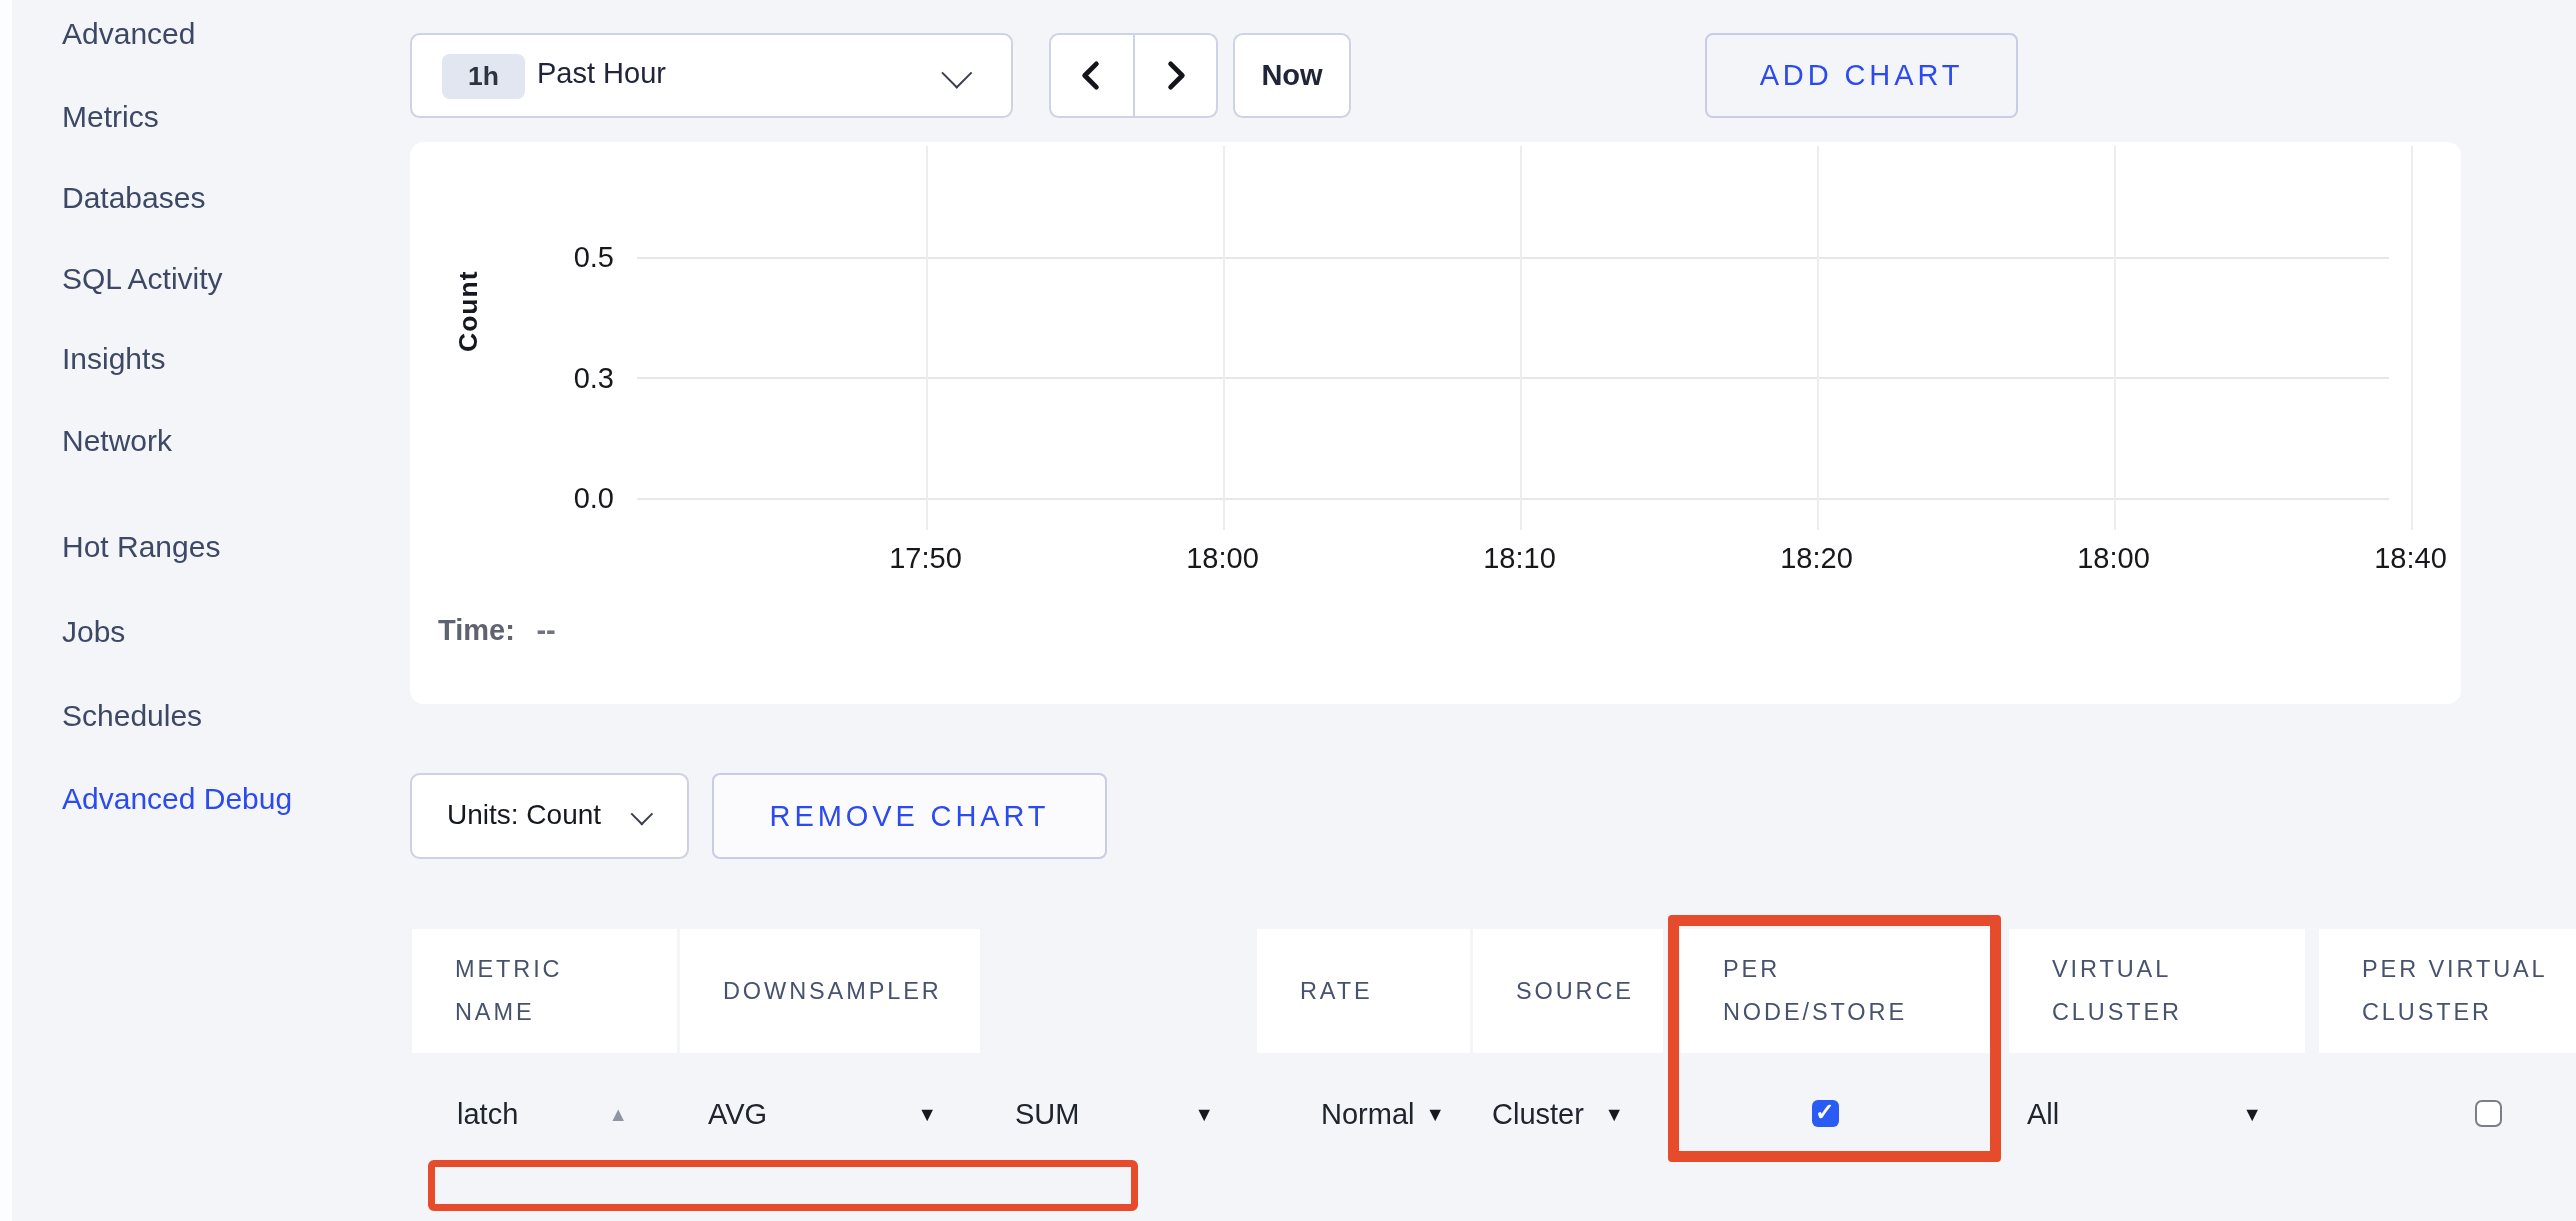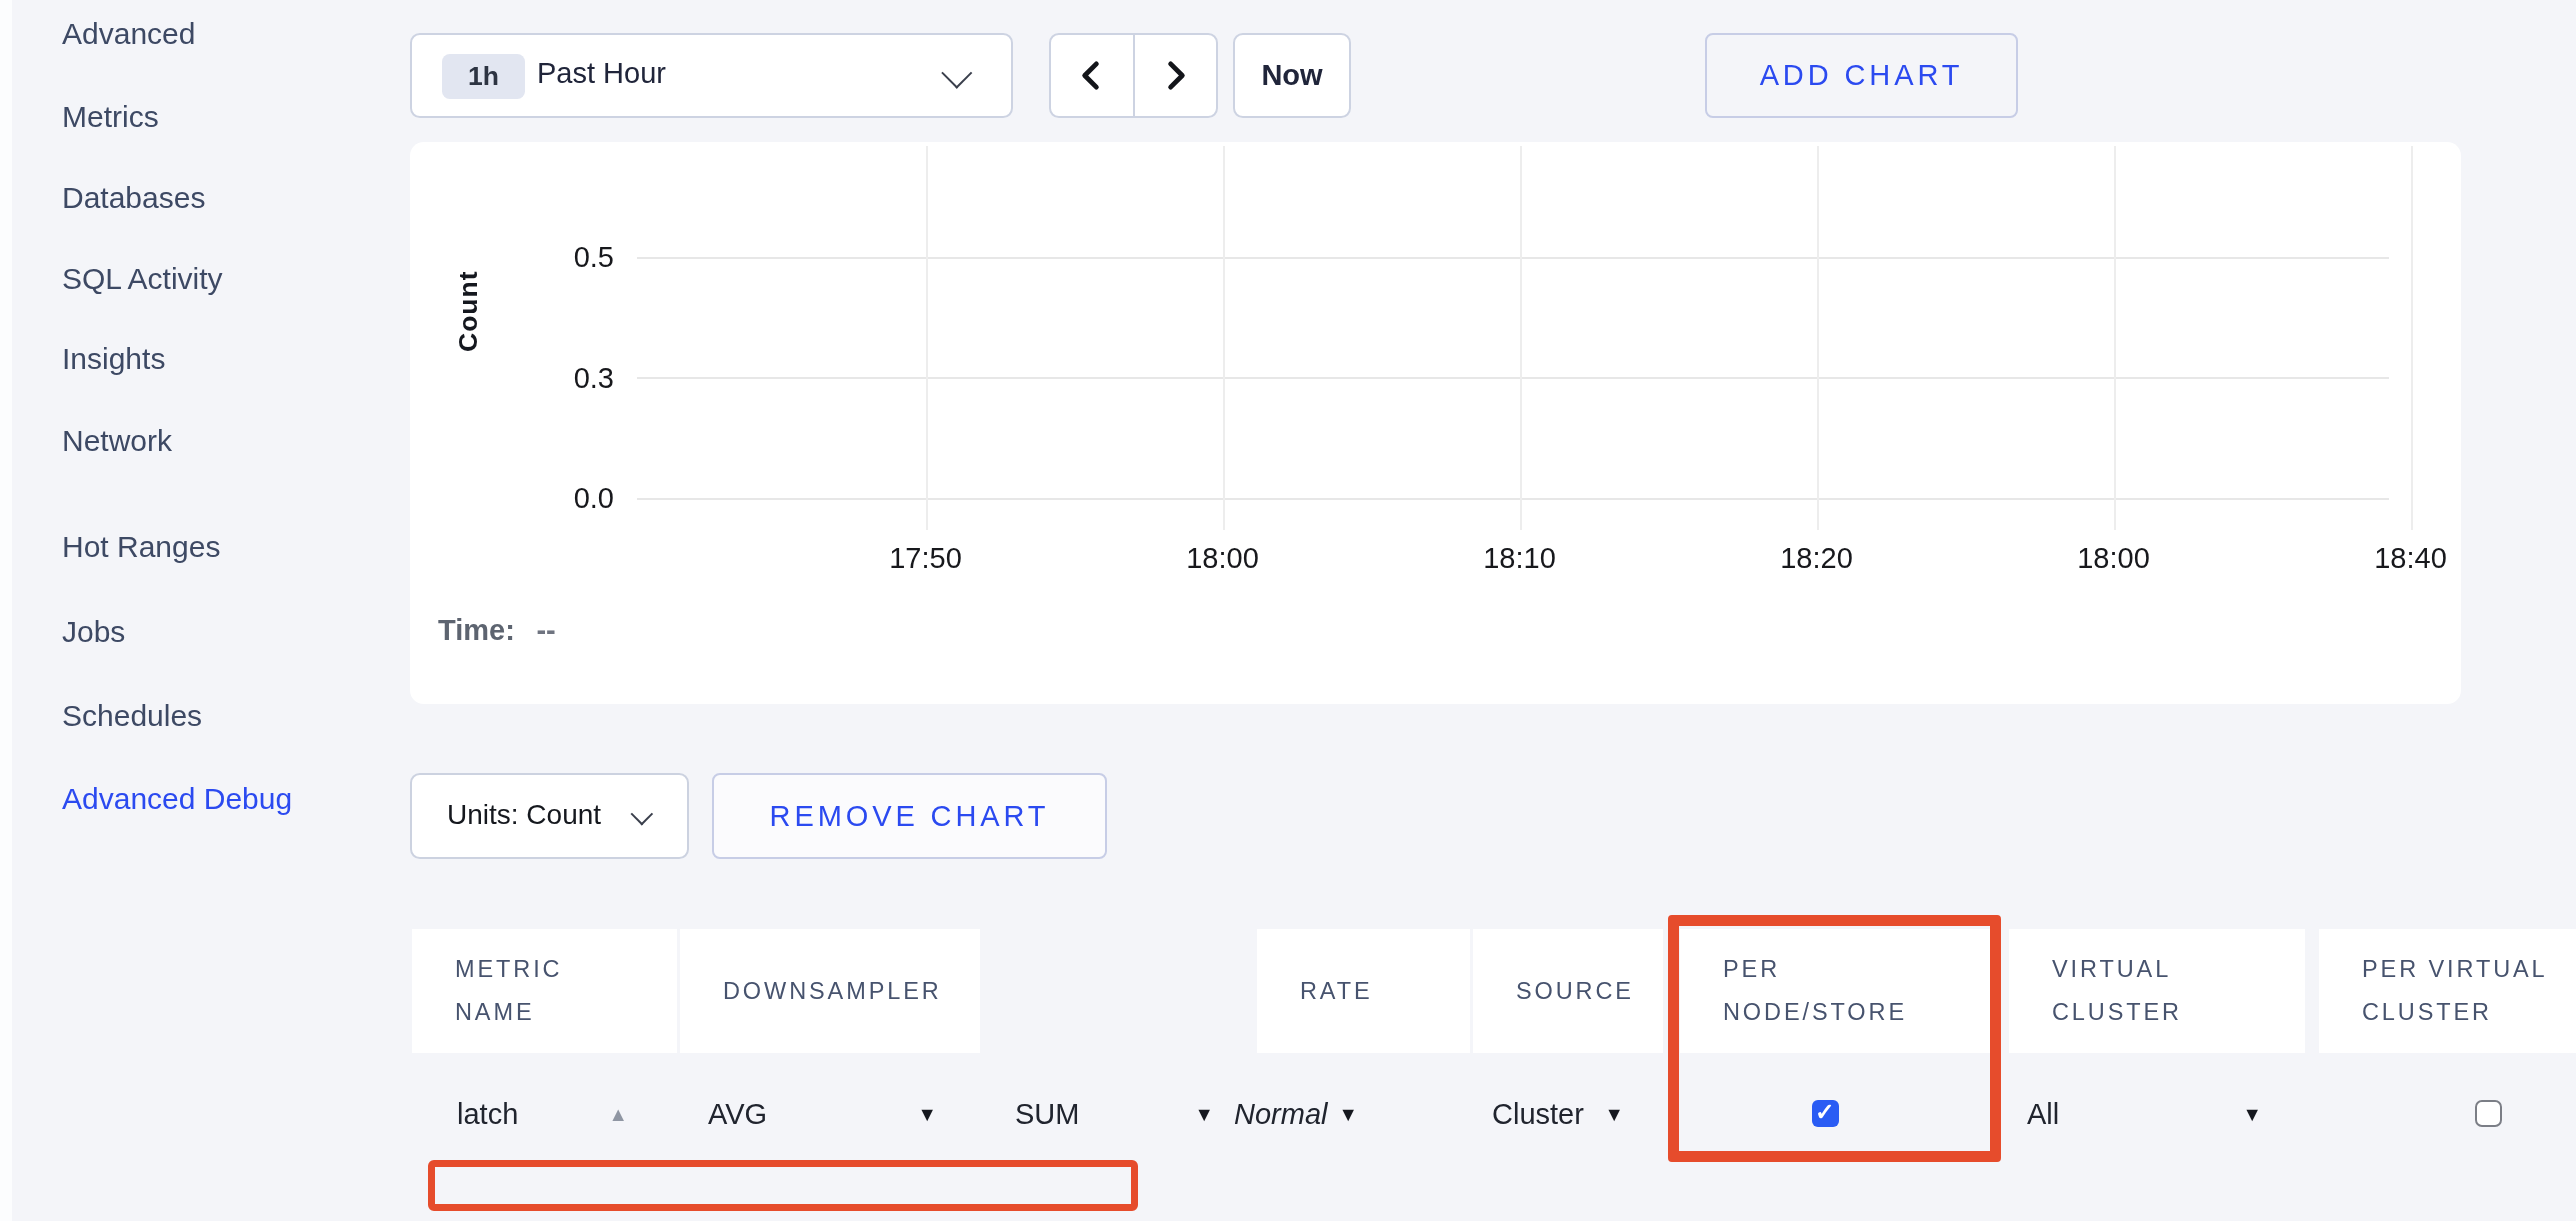--- a/index.html
+++ b/index.html
@@ -233,21 +233,21 @@
     <span class="tri-up">▲</span>
   </div>
   <div class="rowsel" style="left:708px;width:229px;">
     <span>AVG</span>
     <span class="tri">▼</span>
   </div>
   <div class="rowsel" style="left:1015px;width:199px;">
     <span>SUM</span>
     <span class="tri">▼</span>
   </div>
-  <div class="rowsel" style="left:1234px;width:124px;font-style:italic;">
+  <div class="rowsel" style="left:1321px;width:124px;">
     <span>Normal</span>
     <span class="tri">▼</span>
   </div>
   <div class="rowsel" style="left:1492px;width:132px;">
     <span>Cluster</span>
     <span class="tri">▼</span>
   </div>
   <div class="cbx" style="left:1812px;" data-checked="true"></div>
   <div class="rowsel" style="left:2027px;width:235px;">
     <span>All</span>

